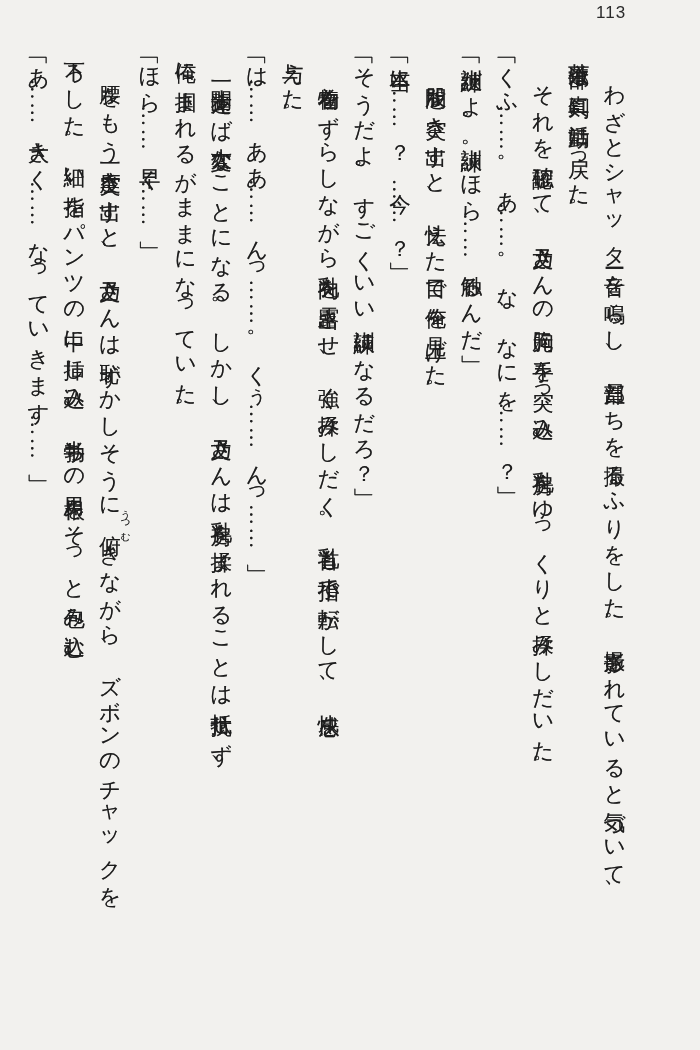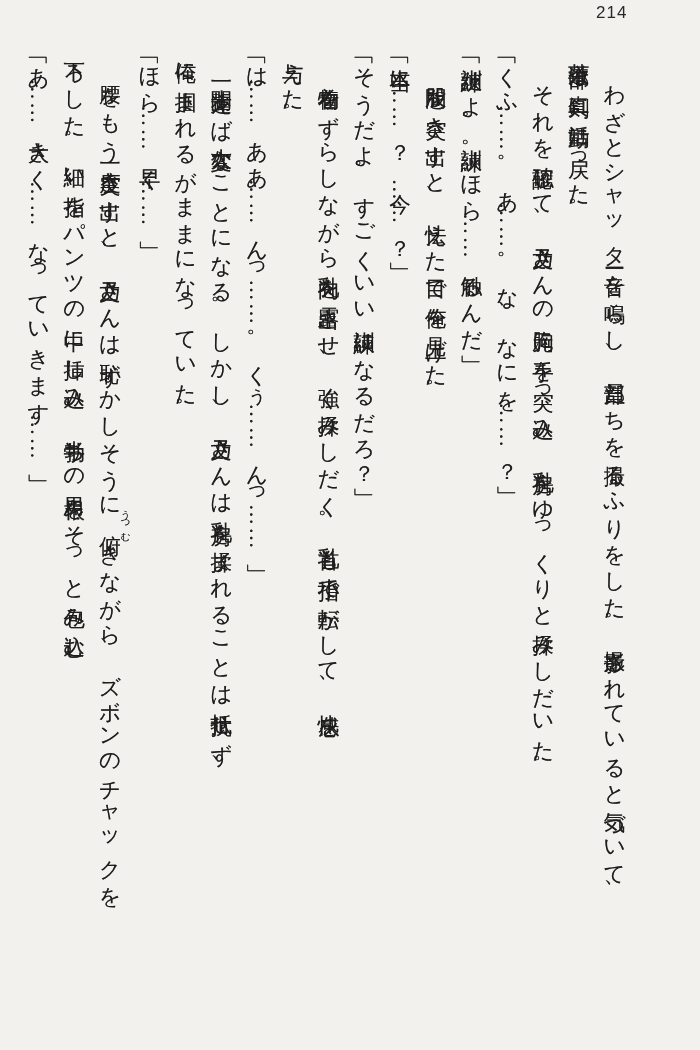--- a/index.html
+++ b/index.html
@@ -48,21 +48,21 @@
     font-size: 9.5px;
     letter-spacing: 0;
     color: #1d1d1d;
   }
 </style>
 </head>
 <body>
 
 <div class="page">
 
-  <div class="page-number">214</div>
+  <div class="page-number">113</div>
 
   <div class="text-block">
     <p class="line i1">わざとシャッター音を鳴らし、部員たちを撮るふりをした。撮影されていると気づいて、</p>
     <p class="line">茶道部は真剣に活動に戻った。</p>
     <p class="line i1">それを確認して、文乃さんの胸元に手を突っ込み、乳房をゆっくりと揉みしだいた。</p>
     <p class="line ih">「くふ……。あ……。な、なにを……？」</p>
     <p class="line ih">「訓練だよ。訓練。ほら……触るんだ」</p>
     <p class="line i1">股間を突き出すと、怯えた目で俺を見上げた。</p>
     <p class="line ih">「本当に……？　今……？」</p>
     <p class="line ih">「そうだよ。すごくいい訓練になるだろ？」</p>

